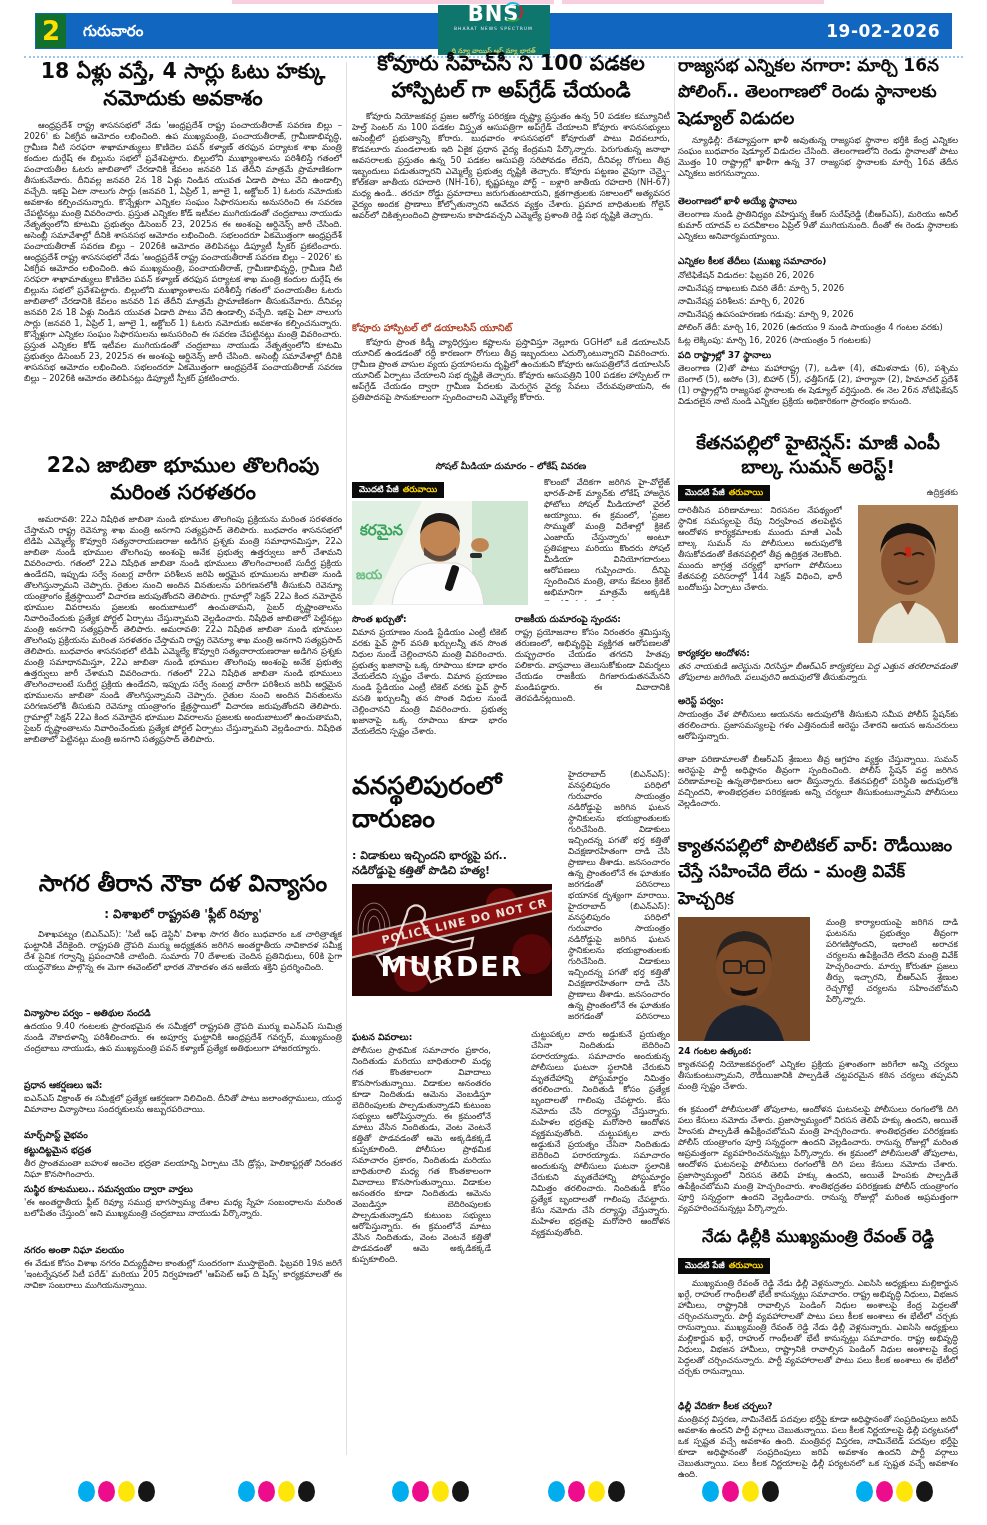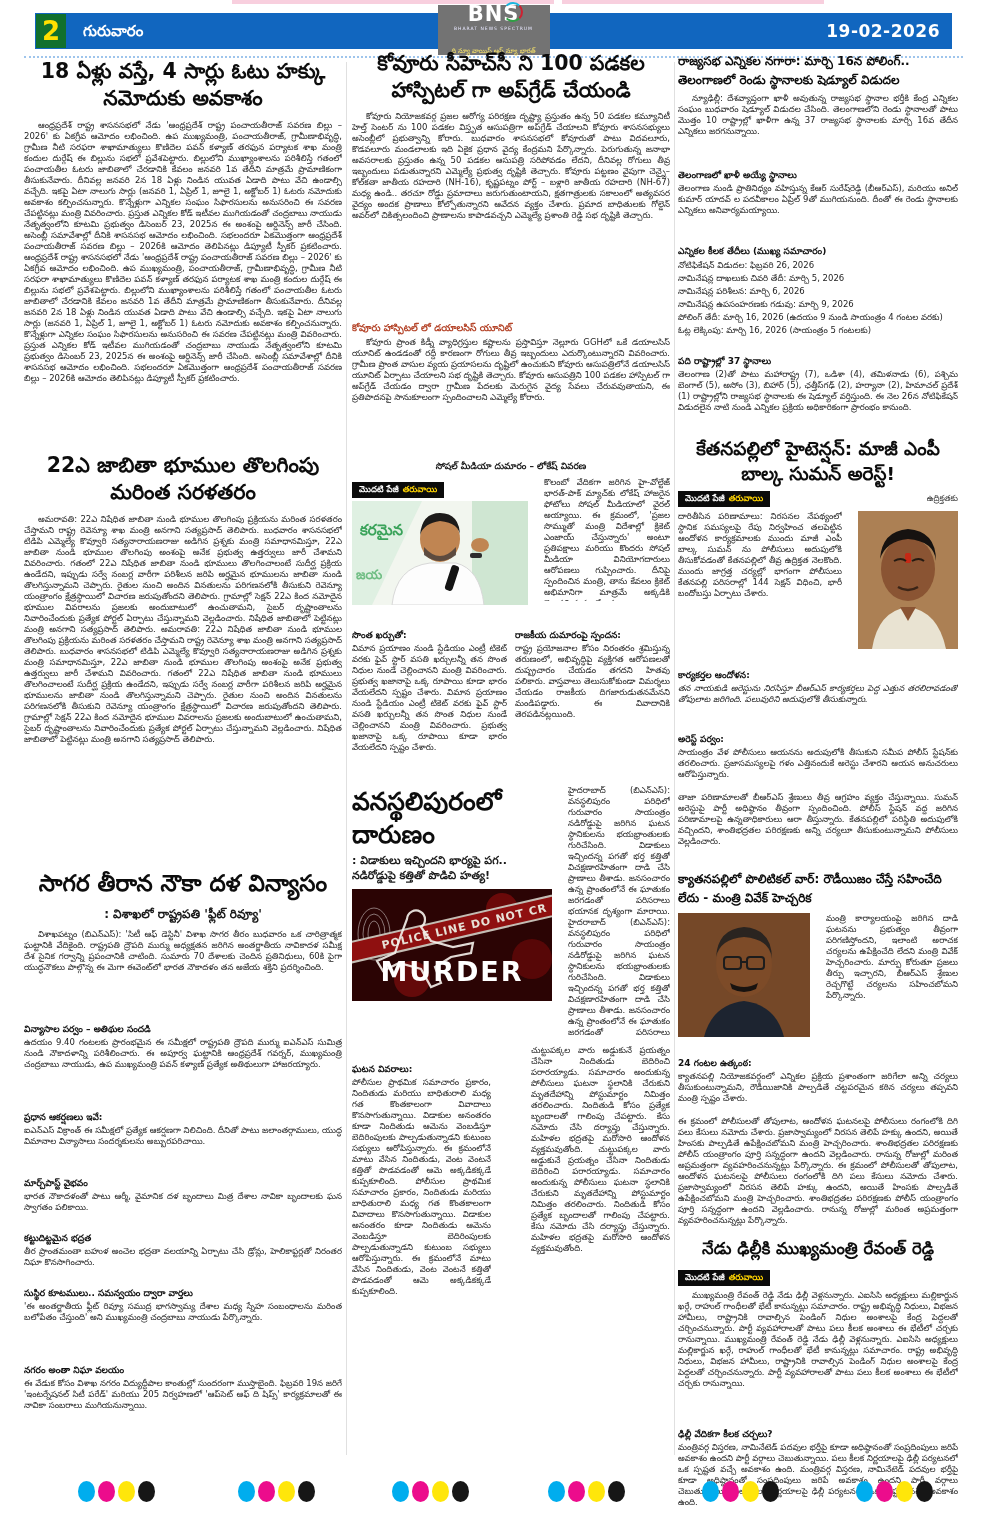--- a/index.html
+++ b/index.html
@@ -8,46 +8,46 @@
   
   .regmark{position:absolute;top:0;height:4px;background:#f6bfd3;opacity:.75;}
   
   .topbar{position:absolute;left:35px;top:13px;width:917px;height:36px;background:#1166bf;}
   .pagebox{position:absolute;left:1px;top:1px;width:30px;height:34px;background:#11702e;
            display:flex;align-items:center;justify-content:center;}
   .pagebox span{color:#ffe000;font-size:26px;font-weight:bold;line-height:1;}
   .dayname{position:absolute;left:48px;top:9px;color:#fff;font-size:15px;font-weight:bold;}
   .datebox{position:absolute;right:12px;top:8px;color:#fff;font-size:17px;font-weight:bold;letter-spacing:.5px;}
   .logobox{position:absolute;left:50%;transform:translateX(-50%);top:-8px;width:112px;height:50px;
-           background:#737373;display:flex;flex-direction:column;align-items:center;justify-content:center;}
+           background:#0f766e;display:flex;flex-direction:column;align-items:center;justify-content:center;}
   .logo-main{color:#fff;font-size:21px;font-weight:bold;letter-spacing:1px;line-height:1;position:relative;}
   .logo-swirl{position:absolute;right:-4px;top:-2px;width:16px;height:16px;border-radius:50%;
               border:2px solid transparent;border-top-color:#18b7e0;border-right-color:#cf2030;border-bottom-color:#2fa044;}
   .logo-sub{color:#e8e8ff;font-size:4.5px;letter-spacing:1px;margin-top:1px;}
   .logo-tag{color:#ffe96a;font-size:6.5px;margin-top:16px;white-space:nowrap;}
   .toprule{position:absolute;left:24px;right:24px;top:56px;border-top:2px dotted rgba(42,127,212,.45);}
   
   .vsep{position:absolute;top:62px;bottom:70px;width:1px;background:#e0e0e0;}
   .col{position:absolute;}
   .col1{left:24px;top:58px;width:318px;}
   .col2{left:352px;top:50px;width:318px;}
   .col3{left:678px;top:52px;width:280px;}
   
   .hl-big{font-weight:bold;color:#0d0d0d;text-align:center;line-height:1.32;}
   .hl-21{font-size:20.5px;}
   .hl-24{font-size:23px;}
   .hl-28{font-size:25px;text-align:left;}
-  .hl-15{font-size:12px;text-align:left;line-height:1.55;}
+  .hl-15{font-size:17px;text-align:left;line-height:1.55;}
   .hl-19{font-size:18.5px;}
   .hl-17{font-size:16.5px;}
   .subhead{font-size:12px;font-weight:bold;text-align:center;margin-top:8px;}
-  .subhead-left{font-size:11px;font-weight:bold;text-align:left;margin-top:3px;line-height:1.35;}
+  .subhead-left{font-size:11px;font-weight:bold;text-align:left;margin-top:14px;line-height:1.35;}
   .body{font-size:8.5px;line-height:11px;text-align:justify;color:#232323;overflow:hidden;text-indent:14px;}
   .body.noindent{text-indent:0;}
-  .minihead{font-size:9px;font-weight:bold;color:#111;margin:19px 0 1px 0;}
+  .minihead{font-size:9px;font-weight:bold;color:#111;margin:3px 0 1px 0;}
   .redhead{font-size:9.5px;font-weight:bold;color:#b5452a;margin:3px 0 1px 0;}
   .sched{font-size:8.5px;line-height:13px;color:#232323;}
   .tag{display:inline-block;background:#0b0b0b;color:#fff;font-size:8.5px;font-weight:bold;
        padding:2px 7px;white-space:nowrap;}
   .tag .y{color:#ffd400;margin-left:4px;}
   .row{display:flex;gap:16px;}
   .twocol{display:flex;gap:8px;}
   .twocol>div{flex:1;}
   .photo{display:block;}
   
@@ -94,21 +94,20 @@
 
     <div style="margin-top:14px;">
       <div class="hl-big hl-24">సాగర తీరాన నౌకా దళ విన్యాసం</div>
       <div class="subhead">: విశాఖలో రాష్ట్రపతి 'ఫ్లీట్ రివ్యూ'</div>
       <div class="body" style="height:76px;margin-top:5px;">విశాఖపట్నం (బిఎన్ఎస్): 'సిటీ ఆఫ్ డెస్టినీ' విశాఖ సాగర తీరం బుధవారం ఒక చారిత్రాత్మక ఘట్టానికి వేదికైంది. రాష్ట్రపతి ద్రౌపది ముర్ము అధ్యక్షతన జరిగిన అంతర్జాతీయ నావికాదళ సమీక్ష దేశ సైనిక గర్వాన్ని ప్రపంచానికి చాటింది. సుమారు 70 దేశాలకు చెందిన ప్రతినిధులు, 60కి పైగా యుద్ధనౌకలు పాల్గొన్న ఈ మెగా ఈవెంట్‌లో భారత నౌకాదళం తన అజేయ శక్తిని ప్రదర్శించింది.</div>
       <div class="minihead">విన్యాసాల పర్వం – అతిథుల సందడి</div>
       <div class="body noindent" style="height:56px;">ఉదయం 9.40 గంటలకు ప్రారంభమైన ఈ సమీక్షలో రాష్ట్రపతి ద్రౌపది ముర్ము ఐఎన్ఎస్ సుమిత్ర నుండి నౌకాదళాన్ని పరిశీలించారు. ఈ అపూర్వ ఘట్టానికి ఆంధ్రప్రదేశ్ గవర్నర్, ముఖ్యమంత్రి చంద్రబాబు నాయుడు, ఉప ముఖ్యమంత్రి పవన్ కళ్యాణ్ ప్రత్యేక అతిథులుగా హాజరయ్యారు.</div>
       <div class="minihead">ప్రధాన ఆకర్షణలు ఇవే:</div>
       <div class="body noindent" style="height:34px;">ఐఎన్ఎస్ విక్రాంత్ ఈ సమీక్షలో ప్రత్యేక ఆకర్షణగా నిలిచింది. దీనితో పాటు జలాంతర్గాములు, యుద్ధ విమానాల విన్యాసాలు సందర్శకులను అబ్బురపరిచాయి.</div>
       <div class="minihead">మార్చ్‌పాస్ట్ వైభవం</div>
-      <div class="body noindent" style="height:23px;">భారత నౌకాదళంతో పాటు ఆర్మీ, వైమానిక దళ బృందాలు మిత్ర దేశాల నావికా బృందాలకు ఘన స్వాగతం పలికాయి.</div>
       <div class="minihead">కట్టుదిట్టమైన భద్రత</div>
       <div class="body noindent" style="height:23px;">తీర ప్రాంతమంతా బహుళ అంచెల భద్రతా వలయాన్ని ఏర్పాటు చేసి డ్రోన్లు, హెలికాప్టర్లతో నిరంతర నిఘా కొనసాగించారు.</div>
       <div class="minihead">సుస్థిర కూటములు.. సమన్వయం ద్వారా వార్తలు</div>
       <div class="body noindent" style="height:45px;">'ఈ అంతర్జాతీయ ఫ్లీట్ రివ్యూ సముద్ర భాగస్వామ్య దేశాల మధ్య స్నేహ సంబంధాలను మరింత బలోపేతం చేస్తుంది' అని ముఖ్యమంత్రి చంద్రబాబు నాయుడు పేర్కొన్నారు.</div>
       <div class="minihead">నగరం అంతా నిఘా వలయం</div>
       <div class="body noindent" style="height:56px;">ఈ వేడుక కోసం విశాఖ నగరం విద్యుద్దీపాల కాంతుల్లో సుందరంగా ముస్తాబైంది. ఫిబ్రవరి 19న జరిగే 'ఇంటర్నేషనల్ సిటీ పరేడ్' మరియు 205 నిర్వహణలో 'ఆప్‌సెట్ ఆఫ్ ది షిప్స్' కార్యక్రమాలతో ఈ నావికా సంబరాలు ముగియనున్నాయి.</div>
     </div>
   </div>
 
   <div class="col col2">

